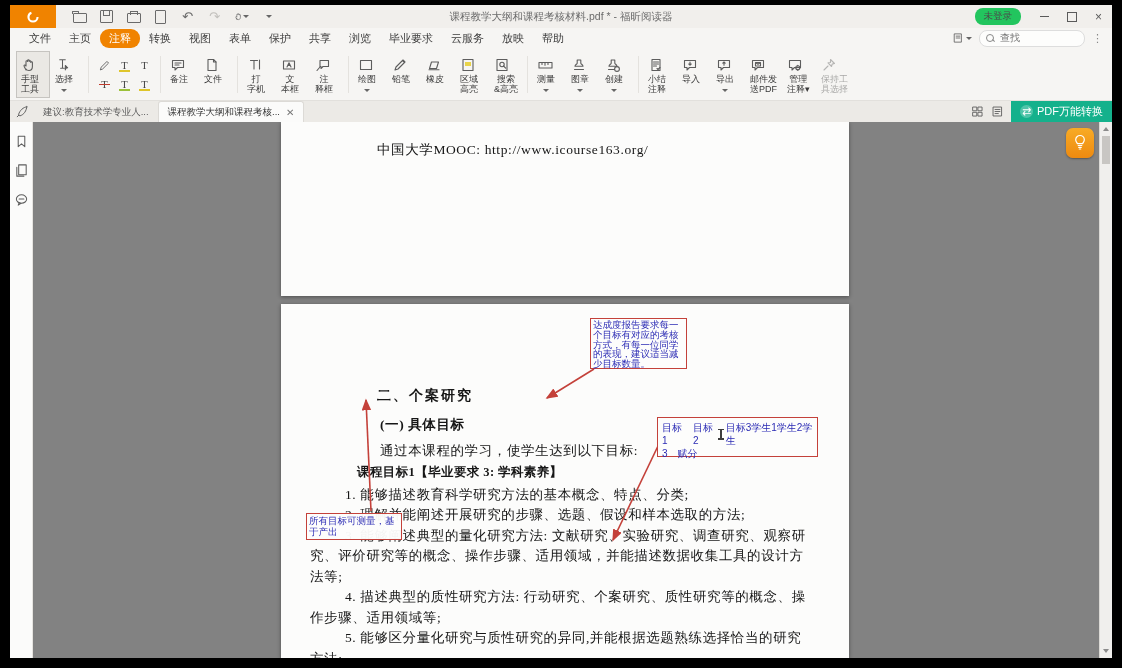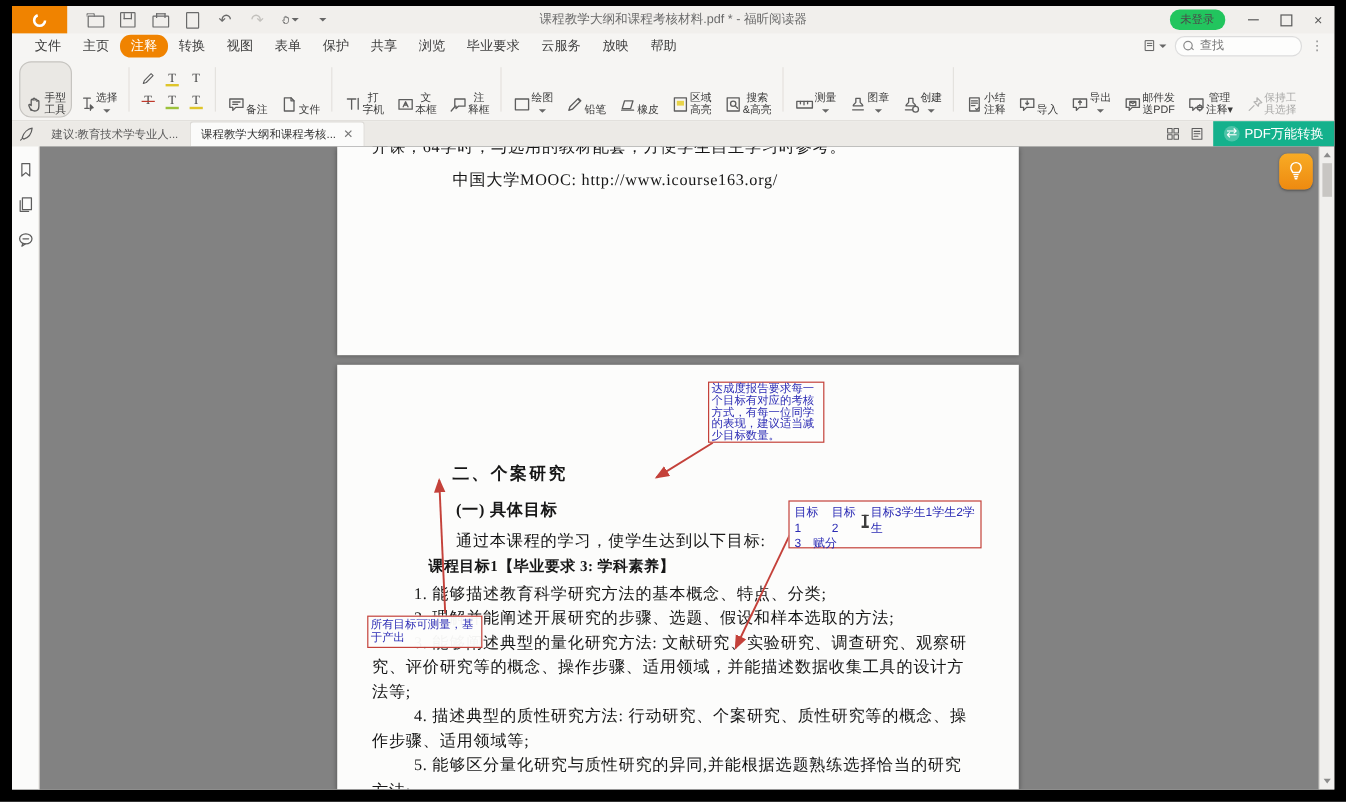--- a/index.html
+++ b/index.html
@@ -32,26 +32,26 @@
 
   
   .menubar{height:20px;display:flex;align-items:center;padding-left:10px;background:#f6f5f3;position:relative}
   .mi{font-size:11px;color:#3d3d3d;padding:2px 9px;white-space:nowrap}
   .mi.active{background:#f08300;color:#fff;border-radius:9px}
   .menuright{position:absolute;right:8px;top:0;height:20px;display:flex;align-items:center;gap:7px}
   .mrico{display:flex;align-items:center;gap:2px;color:#666}
   .findbox{width:92px;height:15px;border:1px solid #ddd;background:#fdfdfc;border-radius:8px;display:flex;align-items:center;padding:0 6px;gap:4px}
   .mag{width:6px;height:6px;border:1.1px solid #8a8a8a;border-radius:50%;position:relative;flex:0 0 auto}
   .mag::after{content:"";position:absolute;left:5px;top:5px;width:3px;height:1.2px;background:#8a8a8a;transform:rotate(45deg)}
-  .findbox input{border:none;outline:none;width:62px;font-size:10px;background:transparent;color:#444;font-family:Liberation Serif, serif}
+  .findbox input{border:none;outline:none;width:62px;font-size:10px;background:transparent;color:#444;font-family:Liberation Mono, monospace}
   .dots{color:#888;font-size:11px;letter-spacing:1px}
 
   
   .toolbar{height:53px;background:#f6f5f3;border-bottom:1px solid #e2e0dc;display:flex;align-items:stretch;padding:3px 4px 2px 6px;box-sizing:border-box}
-  .tbtn{display:flex;flex-direction:row;align-items:flex-end;justify-content:flex-start;padding:3px 4px 1px;border:1px solid transparent;border-radius:10px;min-width:24px}
+  .tbtn{display:flex;flex-direction:column;align-items:flex-start;justify-content:flex-start;padding:3px 4px 1px;border:1px solid transparent;border-radius:0;min-width:24px}
   .tbtn .ic{height:19px;display:flex;align-items:center;justify-content:center}
   .tbtn .lbl{font-size:9px;line-height:10px;color:#3a3a3a;text-align:center;white-space:nowrap}
   .tbtn.sel{background:#eae8e4;border-color:#c6c4c0}
   .tbtn.disabled{opacity:.42}
   .tsep{width:1px;background:#e4e2de;margin:5px 4px;flex:0 0 auto}
   .markgrid{display:grid;grid-template-columns:repeat(3,17px);grid-template-rows:17px 17px;gap:2px 3px;align-self:center;margin:0 3px}
   .mk{display:flex;align-items:center;justify-content:center;font-size:10.5px;color:#444;position:relative;font-family:"Liberation Serif",serif}
   .mk .bar{position:absolute;left:3px;right:3px;bottom:2px;height:2px;background:#dfc52a}
   .mk .bar.green{background:#9cc13a}
   .mk .strike{position:absolute;left:3px;right:3px;top:8px;height:1.2px;background:#c0392b}
@@ -473,21 +473,20 @@
       <svg class="tico" width="15" height="15" viewBox="0 0 16 16">
           <ellipse cx="8" cy="7.5" rx="5.5" ry="4.5"></ellipse>
           <path d="M5.5 11.5L4.5 14l3-2"></path>
           <path d="M5.5 7.5h5"></path>
         </svg>
     </div>
 
     <div class="docarea">
 
       <div class="page page1">
-        <div class="dt" style="left:29px;top:-7px">开课，64学时，与选用的教材配套，方便学生自主学习时参考。</div>
         <div class="dt" style="left:96px;top:20px">中国大学MOOC: http://www.icourse163.org/</div>
       </div>
 
       <div class="page page2">
         <div class="dt b heading" style="left:96px;top:84px">二、个案研究</div>
         <div class="dt b" style="left:99px;top:113px">(一) 具体目标</div>
         <div class="dt" style="left:99px;top:139px">通过本课程的学习，使学生达到以下目标:</div>
         <div class="dt b objective" style="left:76px;top:161px">课程目标1【毕业要求 3: 学科素养】</div>
         <div class="dt" style="left:64px;top:183px">1. 能够描述教育科学研究方法的基本概念、特点、分类;</div>
         <div class="dt" style="left:64px;top:203px">2. 理解并能阐述开展研究的步骤、选题、假设和样本选取的方法;</div>

